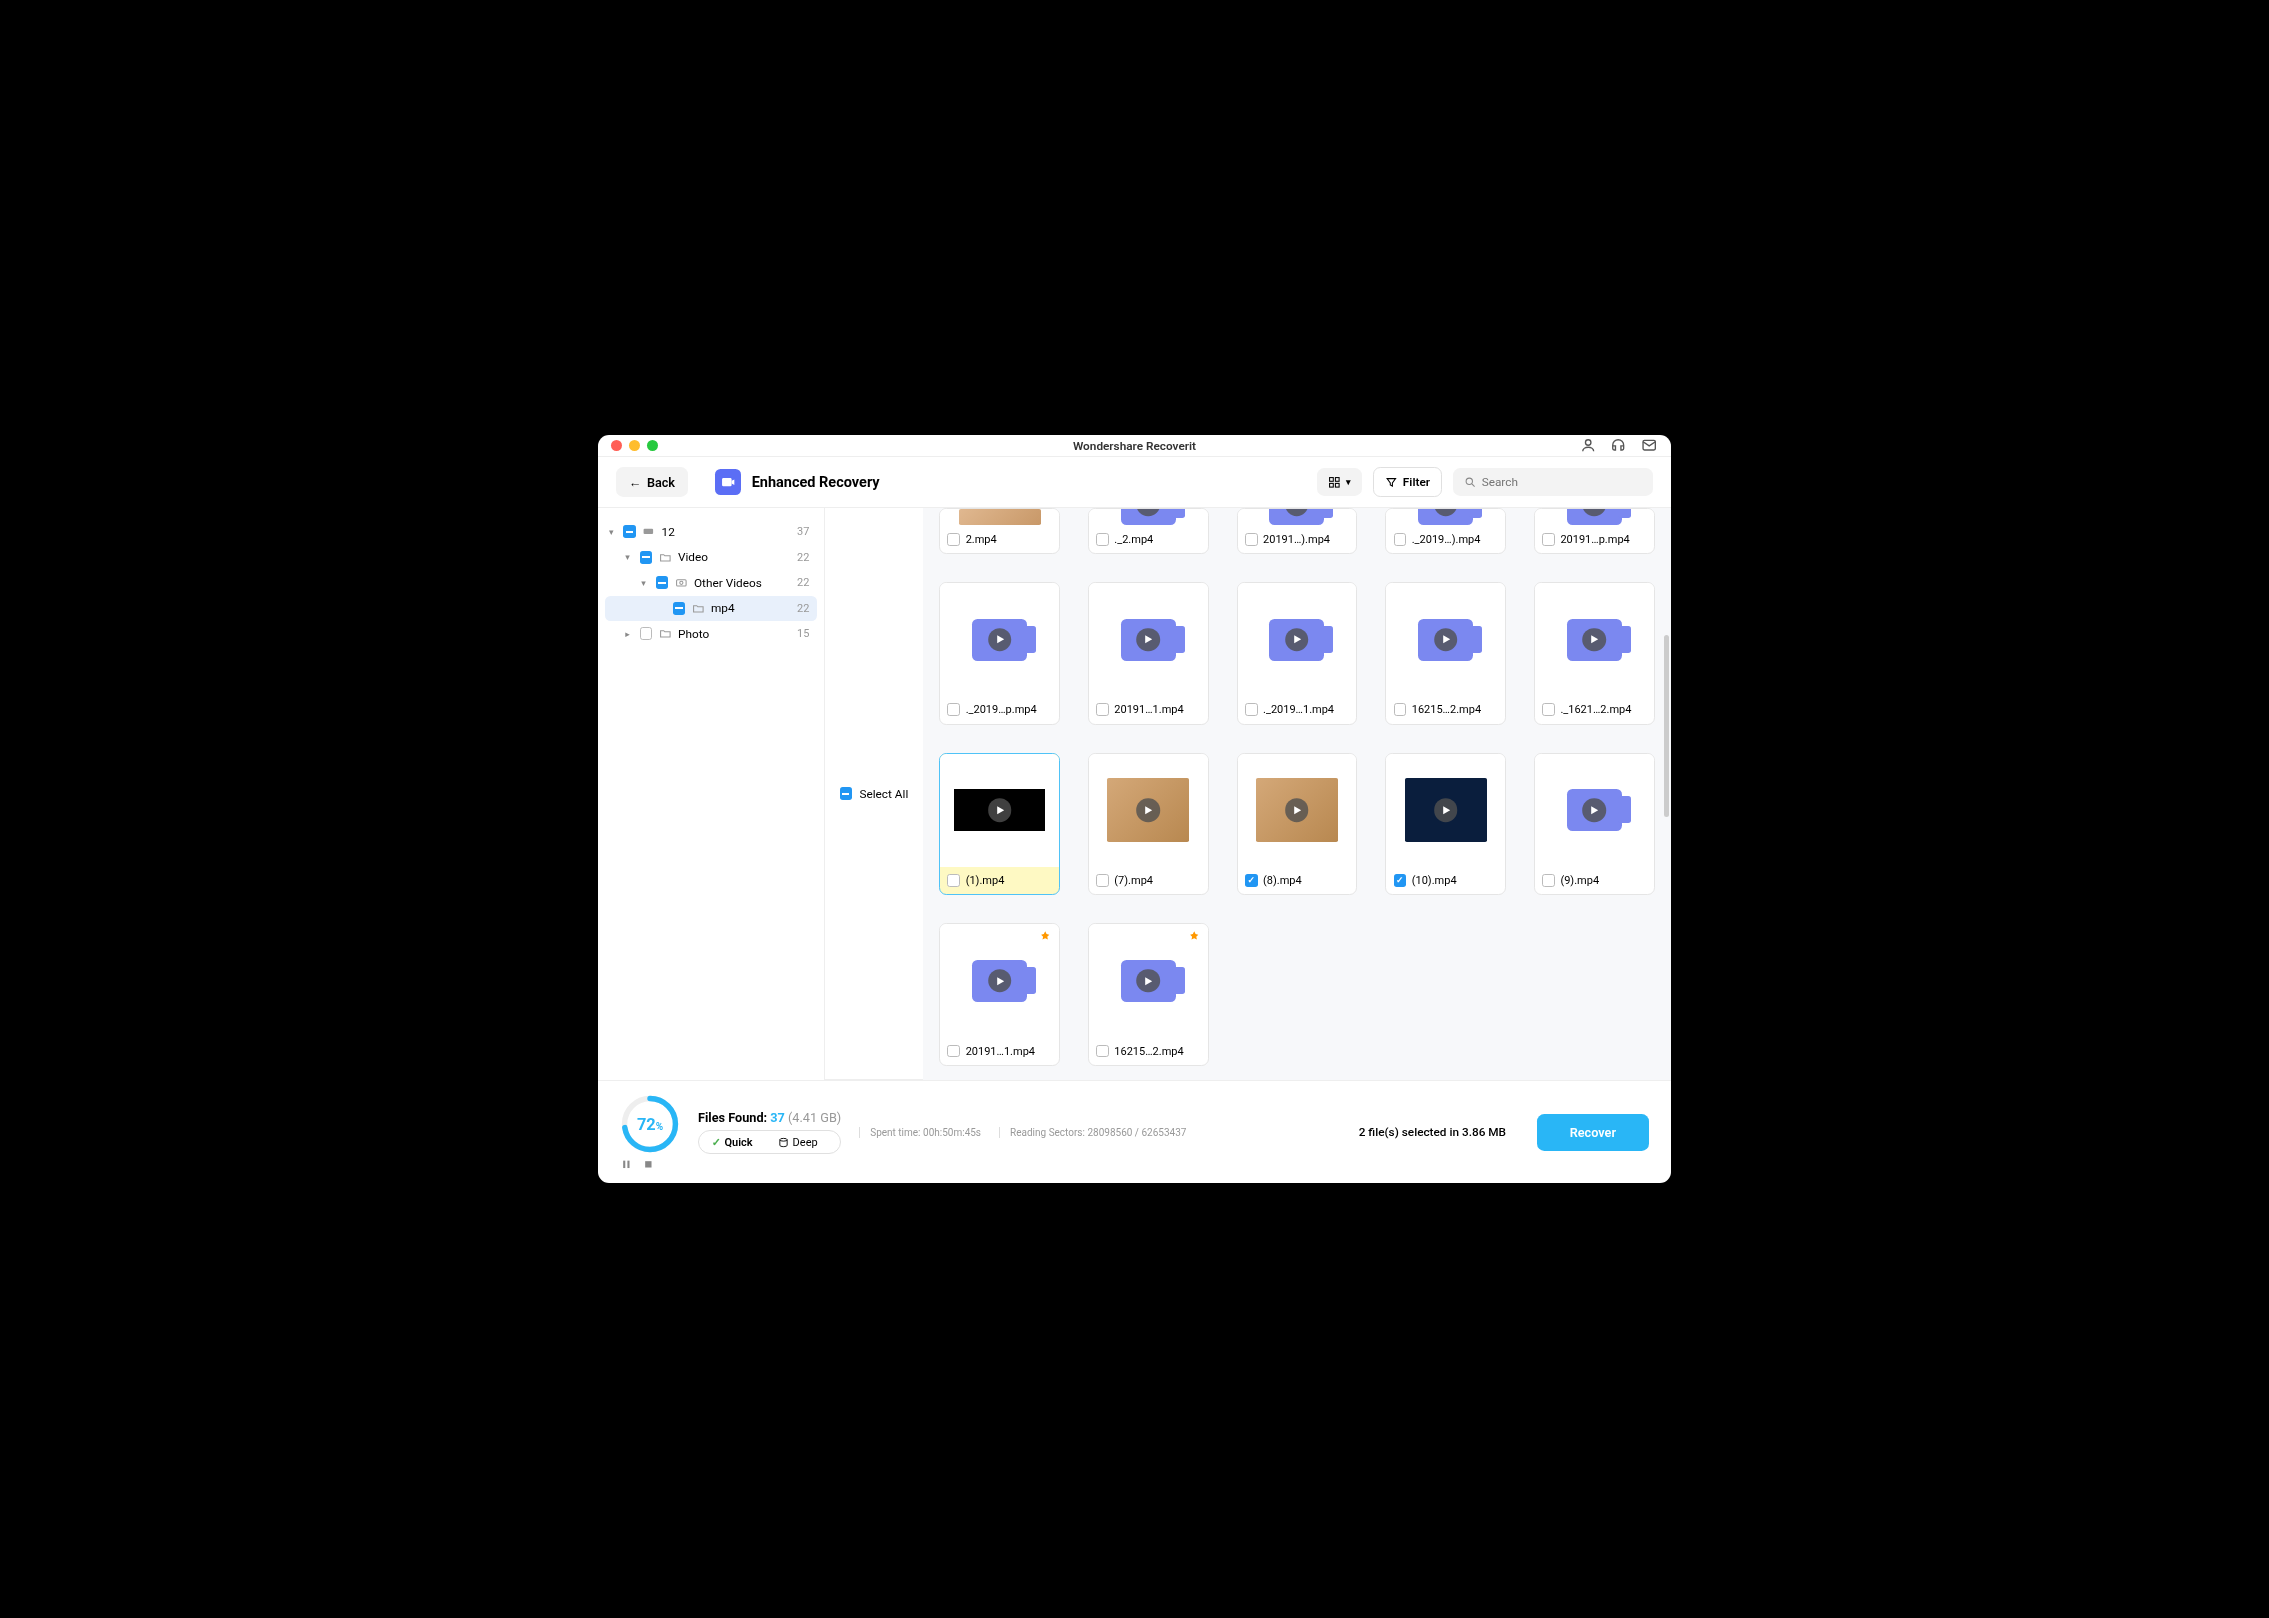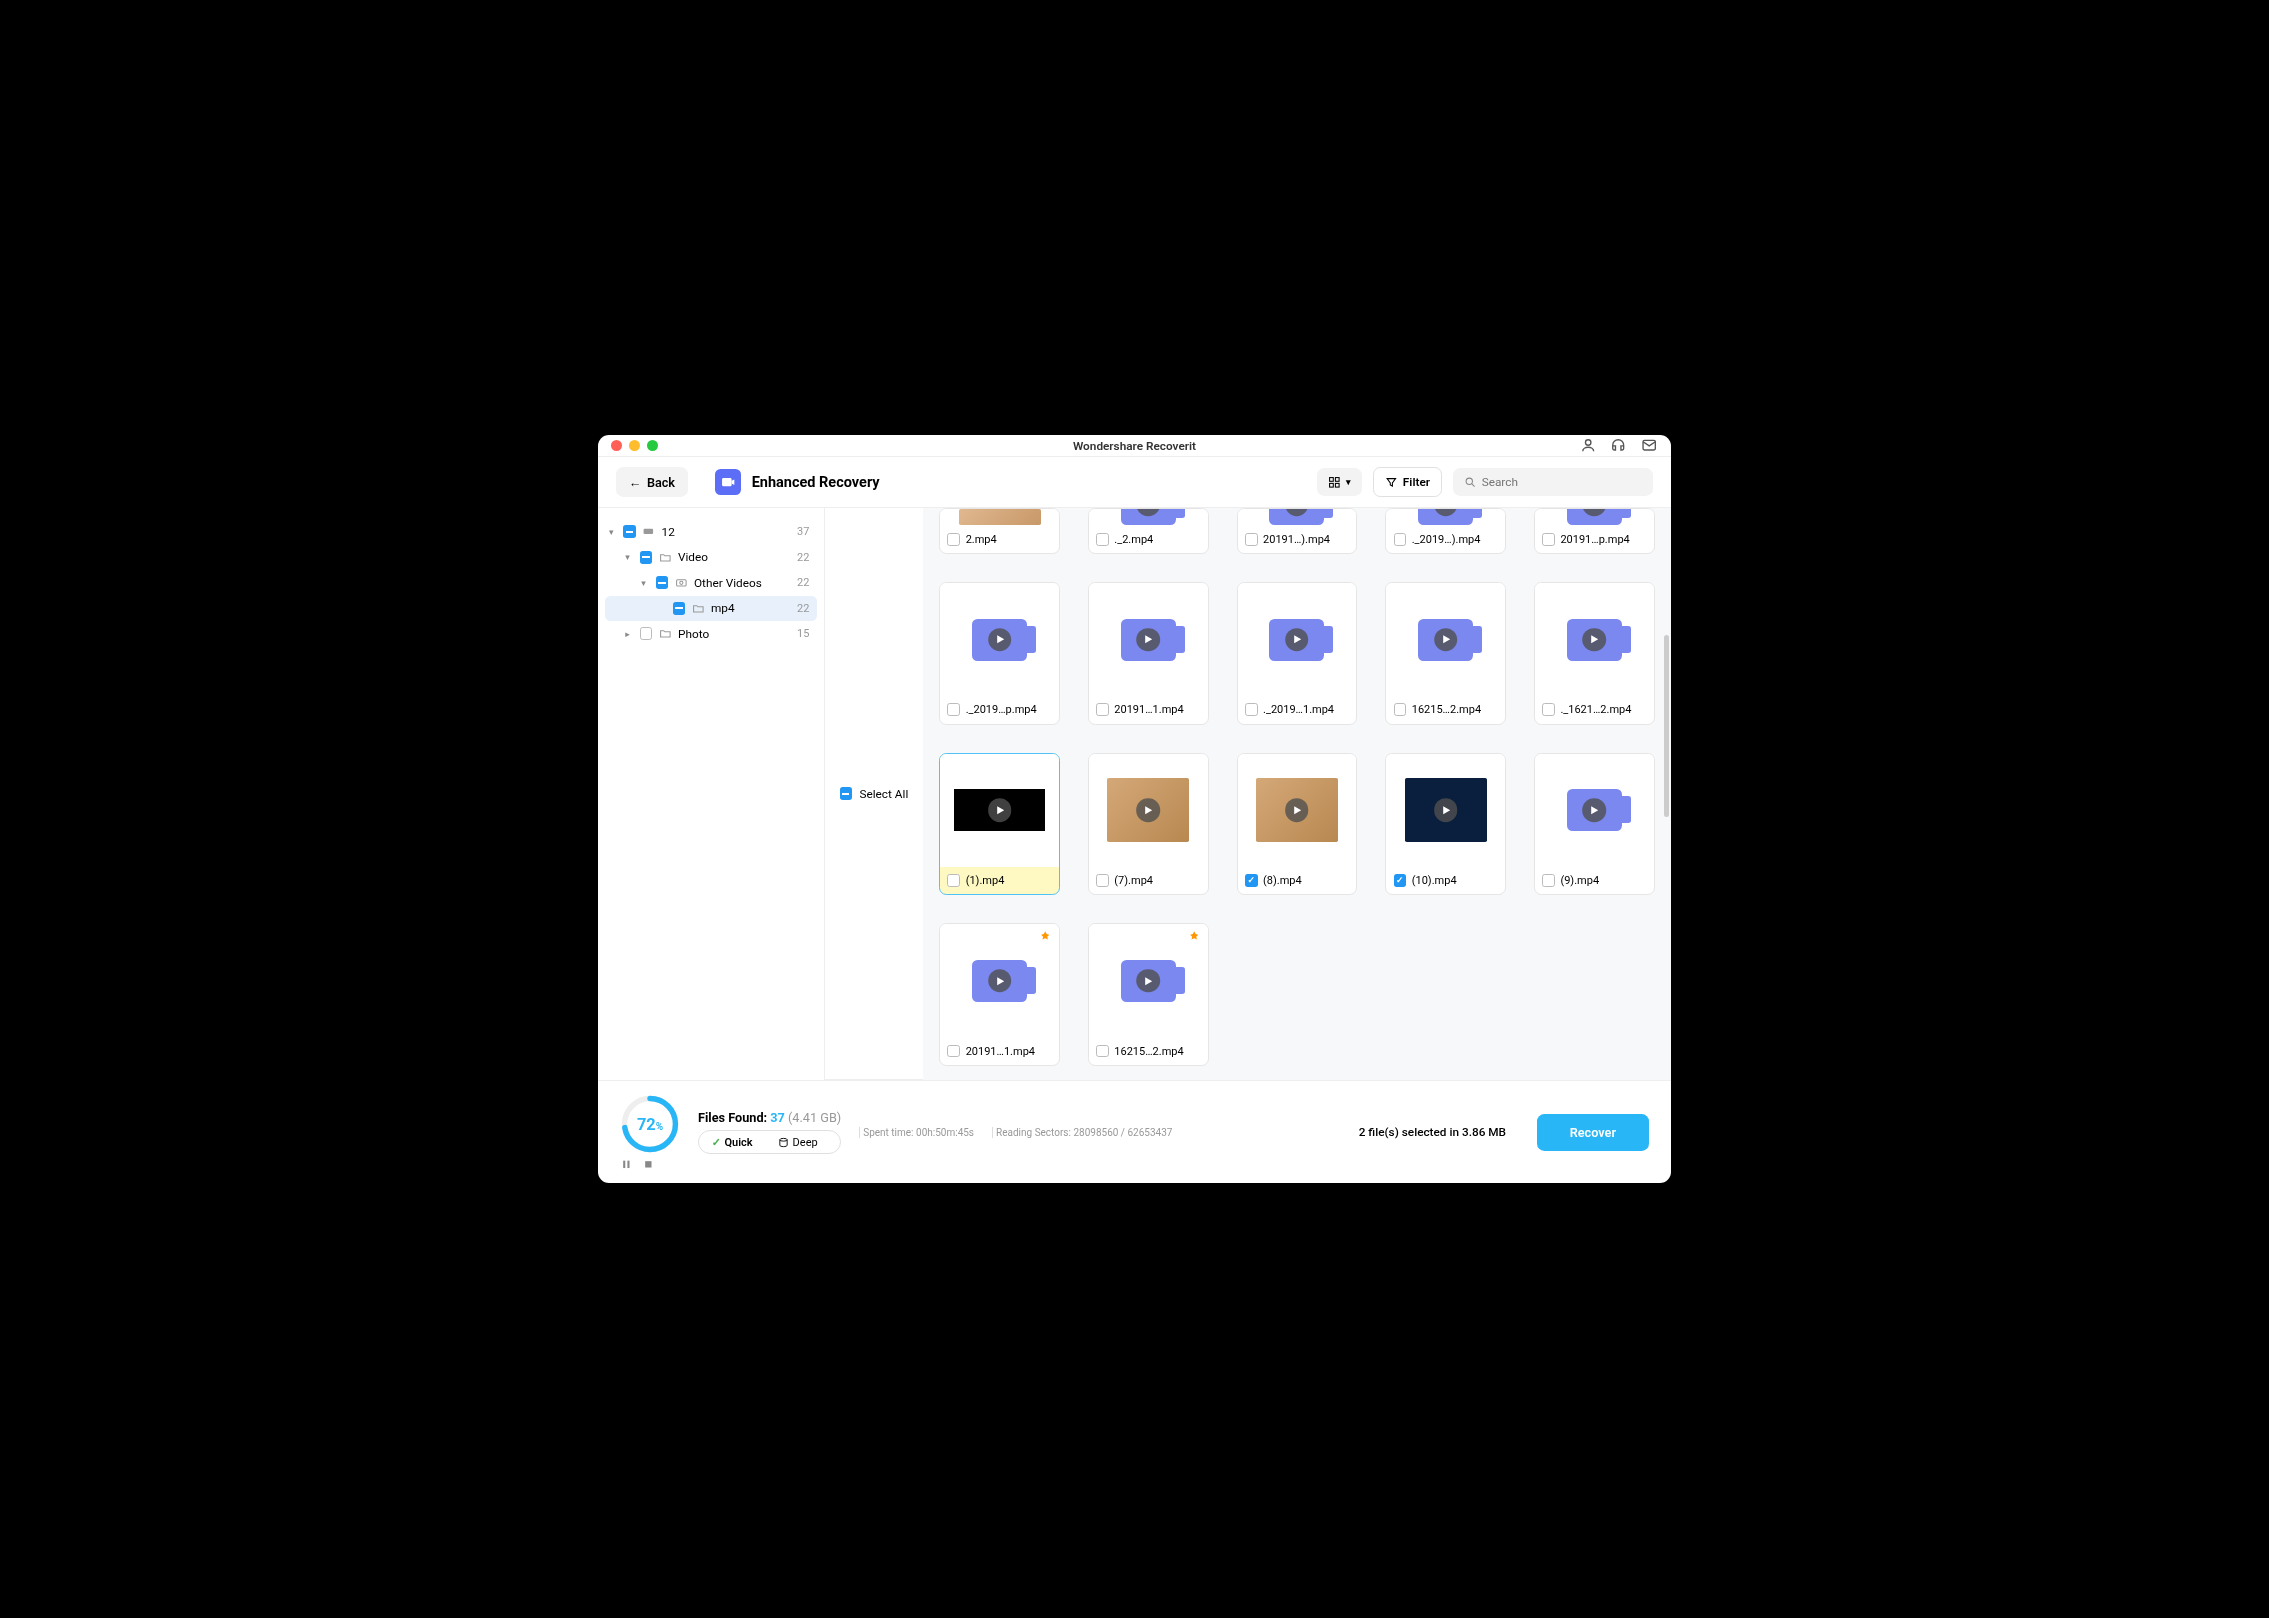--- a/index.html
+++ b/index.html
@@ -64,21 +64,21 @@
 .prog-txt .pct{font-size:10px}
 .pause-ctrl{display:flex;gap:9px;margin-top:3.6px}
 .pc{width:12.7px;height:12.7px;cursor:pointer;color:#888}
 .stats{font-size:12.7px}
 .stats b{font-weight:700}
 .stats .num{color:#29b6f6;font-weight:700}
 .stats .sz{color:#999}
 .mode-toggle{display:flex;background:#fff;border:0.9px solid #e0e0e0;border-radius:18px;overflow:hidden;margin-top:5.5px}
 .mode-toggle .m{padding:4.5px 12.7px;font-size:11px;display:flex;align-items:center;gap:3.6px;cursor:pointer}
 .mode-toggle .m.active{font-weight:600}
-.meta{font-size:10px;color:#999;border-left:0.9px solid #ddd;padding-left:3px}
+.meta{font-size:10px;color:#999;border-left:0.9px solid #ddd;padding-left:10px}
 .sel-info{margin-left:auto;font-size:11.8px;font-weight:500}
 .recover-btn{background:#29b6f6;color:#fff;border-radius:7.3px;padding:11px 33px;font-size:12.7px;font-weight:600;cursor:pointer;margin-left:12.7px}
 .scroll-ind{position:absolute;right:1.8px;top:127px;width:5.5px;height:182px;background:#ccc;border-radius:2.7px}
 </style>
 </head>
 <body>
 
 <div class="window">
 
   <div class="titlebar">

